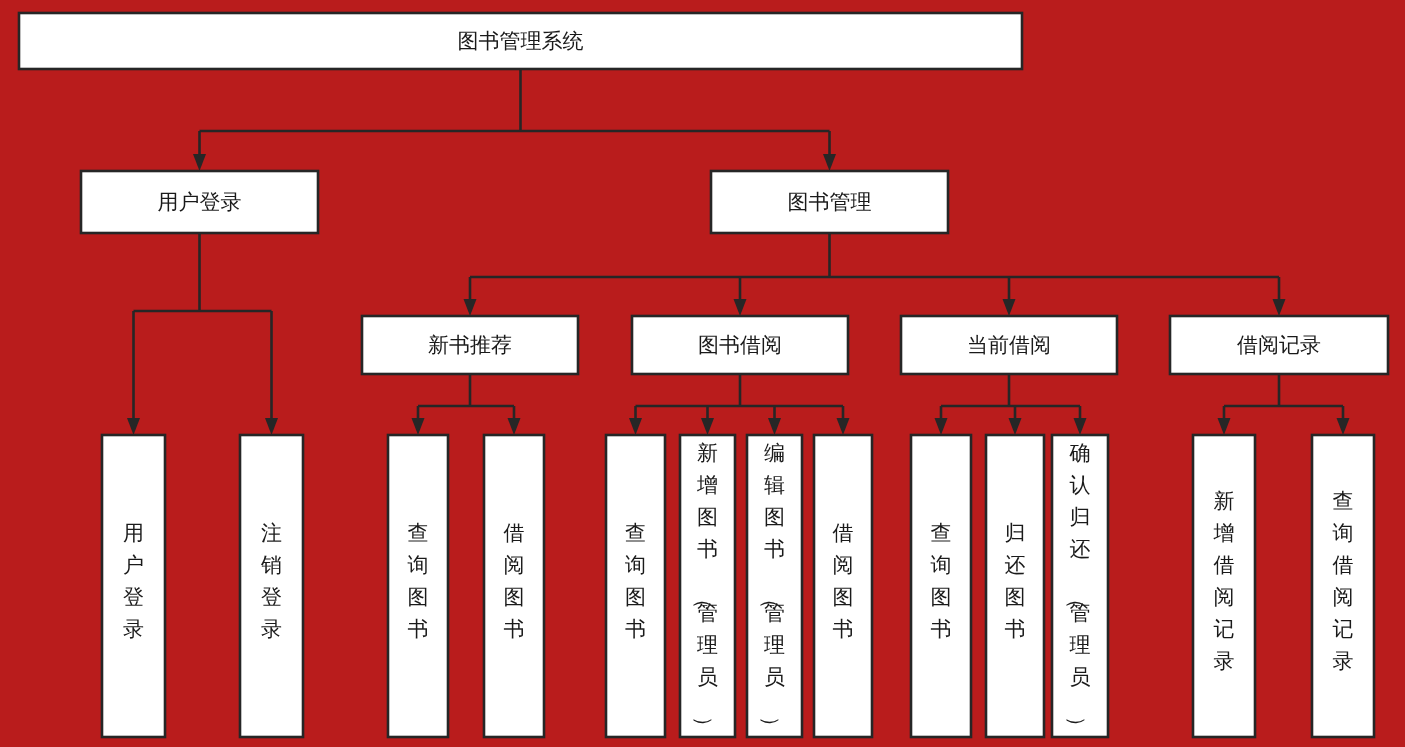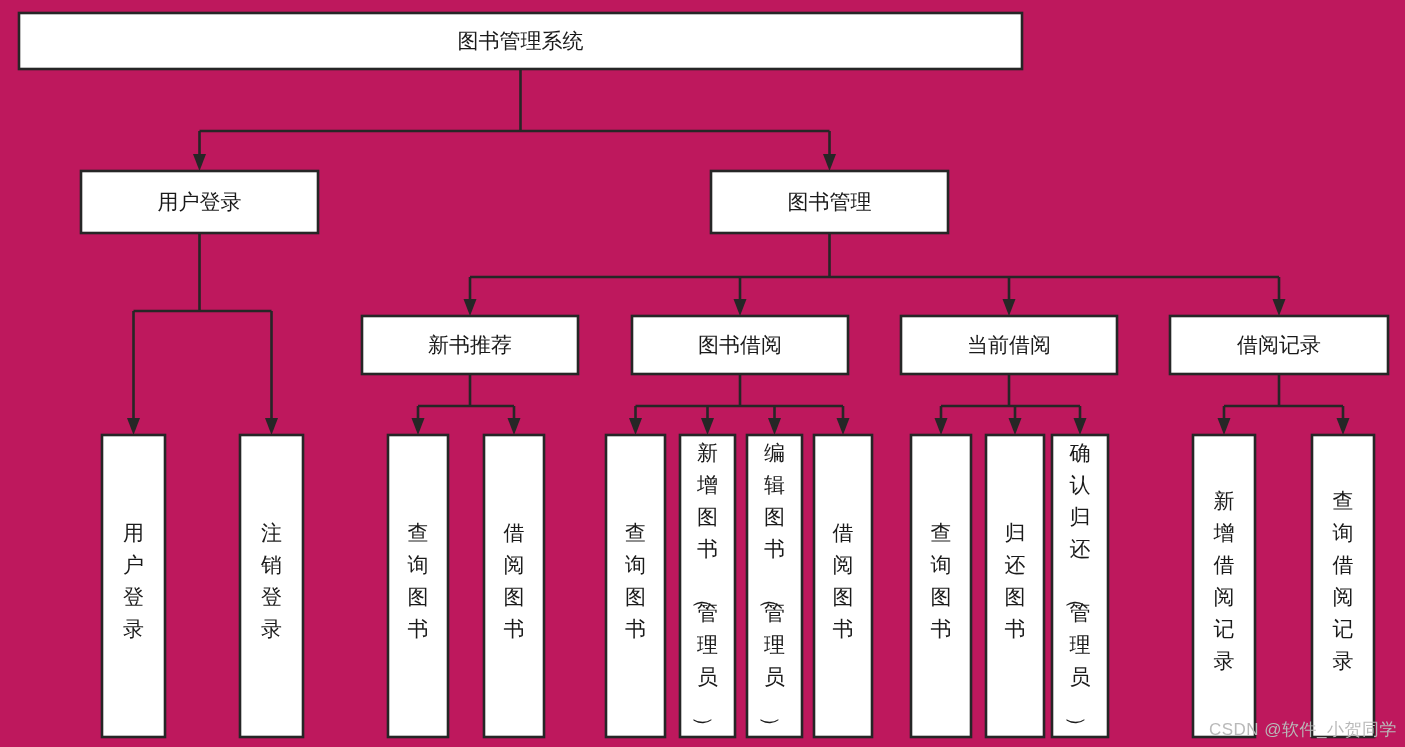--- a/index.html
+++ b/index.html
@@ -11,21 +11,21 @@
   body {
     width: 1405px;
     height: 747px;
     overflow: hidden;
     font-family: "Liberation Sans", "DejaVu Sans", sans-serif;
   }
   #diagram-root {
     position: relative;
     width: 1405px;
     height: 747px;
-    background: #be185d;
+    background: #b91c1c;
   }
   svg#flowchart {
     position: absolute;
     left: 0;
     top: 0;
     width: 1405px;
     height: 747px;
     display: block;
   }
   .node-box {
@@ -205,15 +205,14 @@
           <rect x="1193" y="435" width="62" height="302" class="node-box"></rect>
           <text x="1224" y="508" class="node-label-v"><tspan x="1224" dy="0">新</tspan><tspan x="1224" dy="32">增</tspan><tspan x="1224" dy="32">借</tspan><tspan x="1224" dy="32">阅</tspan><tspan x="1224" dy="32">记</tspan><tspan x="1224" dy="32">录</tspan></text>
         </g>
         <g>
           <rect x="1312" y="435" width="62" height="302" class="node-box"></rect>
           <text x="1343" y="508" class="node-label-v"><tspan x="1343" dy="0">查</tspan><tspan x="1343" dy="32">询</tspan><tspan x="1343" dy="32">借</tspan><tspan x="1343" dy="32">阅</tspan><tspan x="1343" dy="32">记</tspan><tspan x="1343" dy="32">录</tspan></text>
         </g>
       </g>
   </svg>
 
-  <div class="watermark-text">CSDN @软件_小贺同学</div>
 
 </div>
 
 </body></html>

